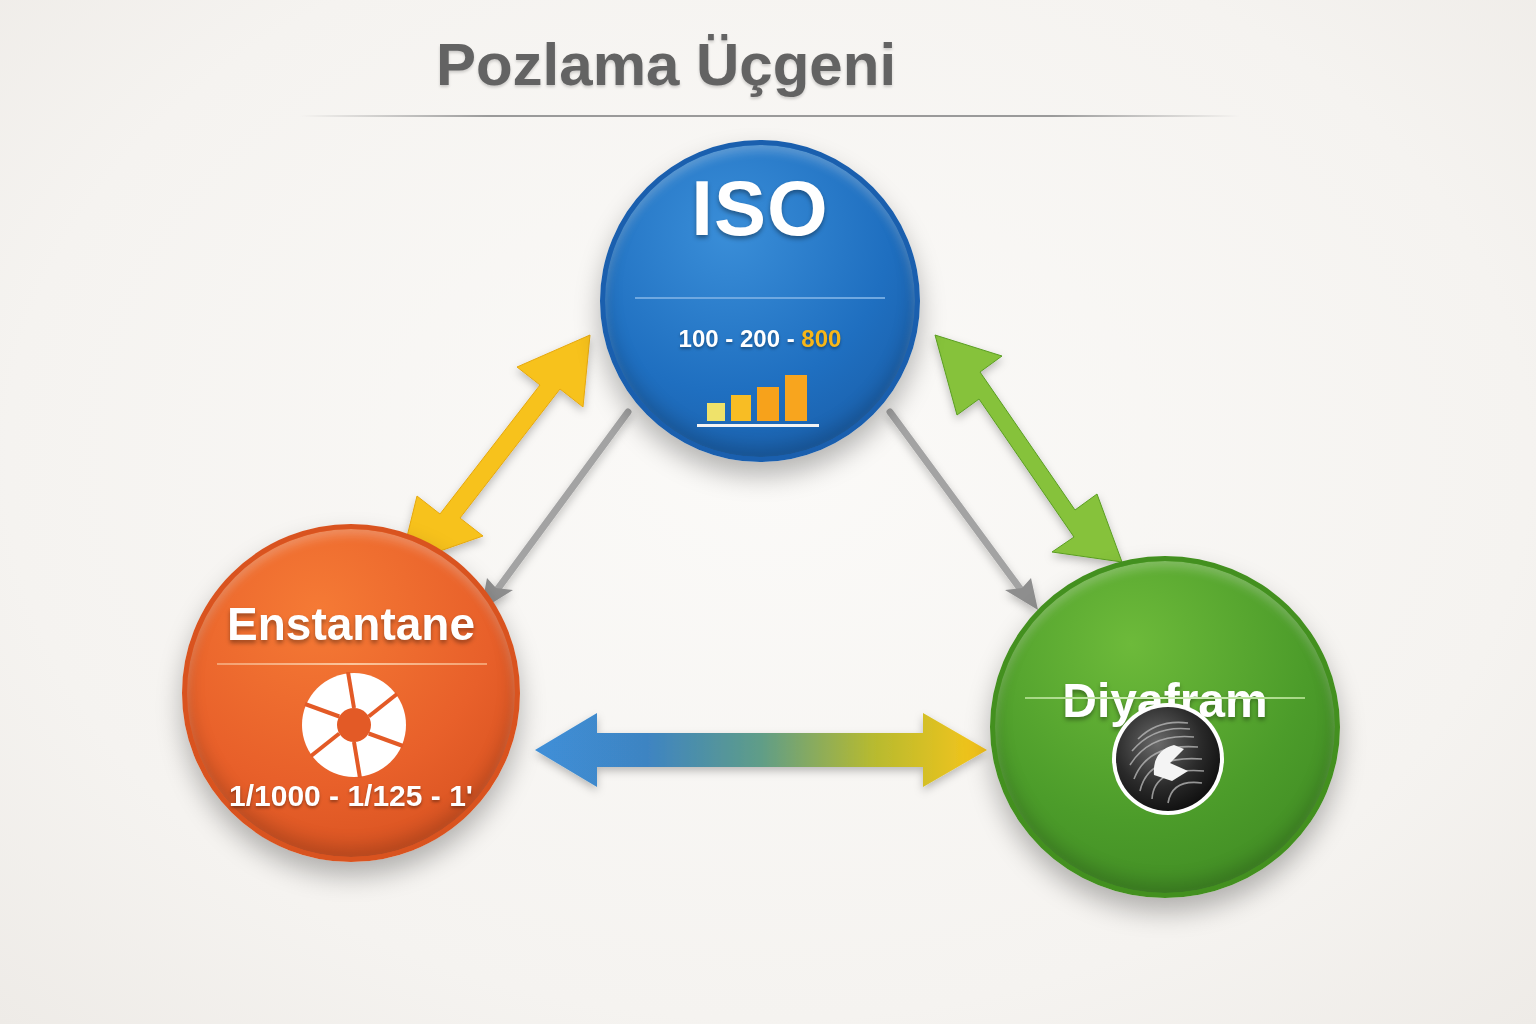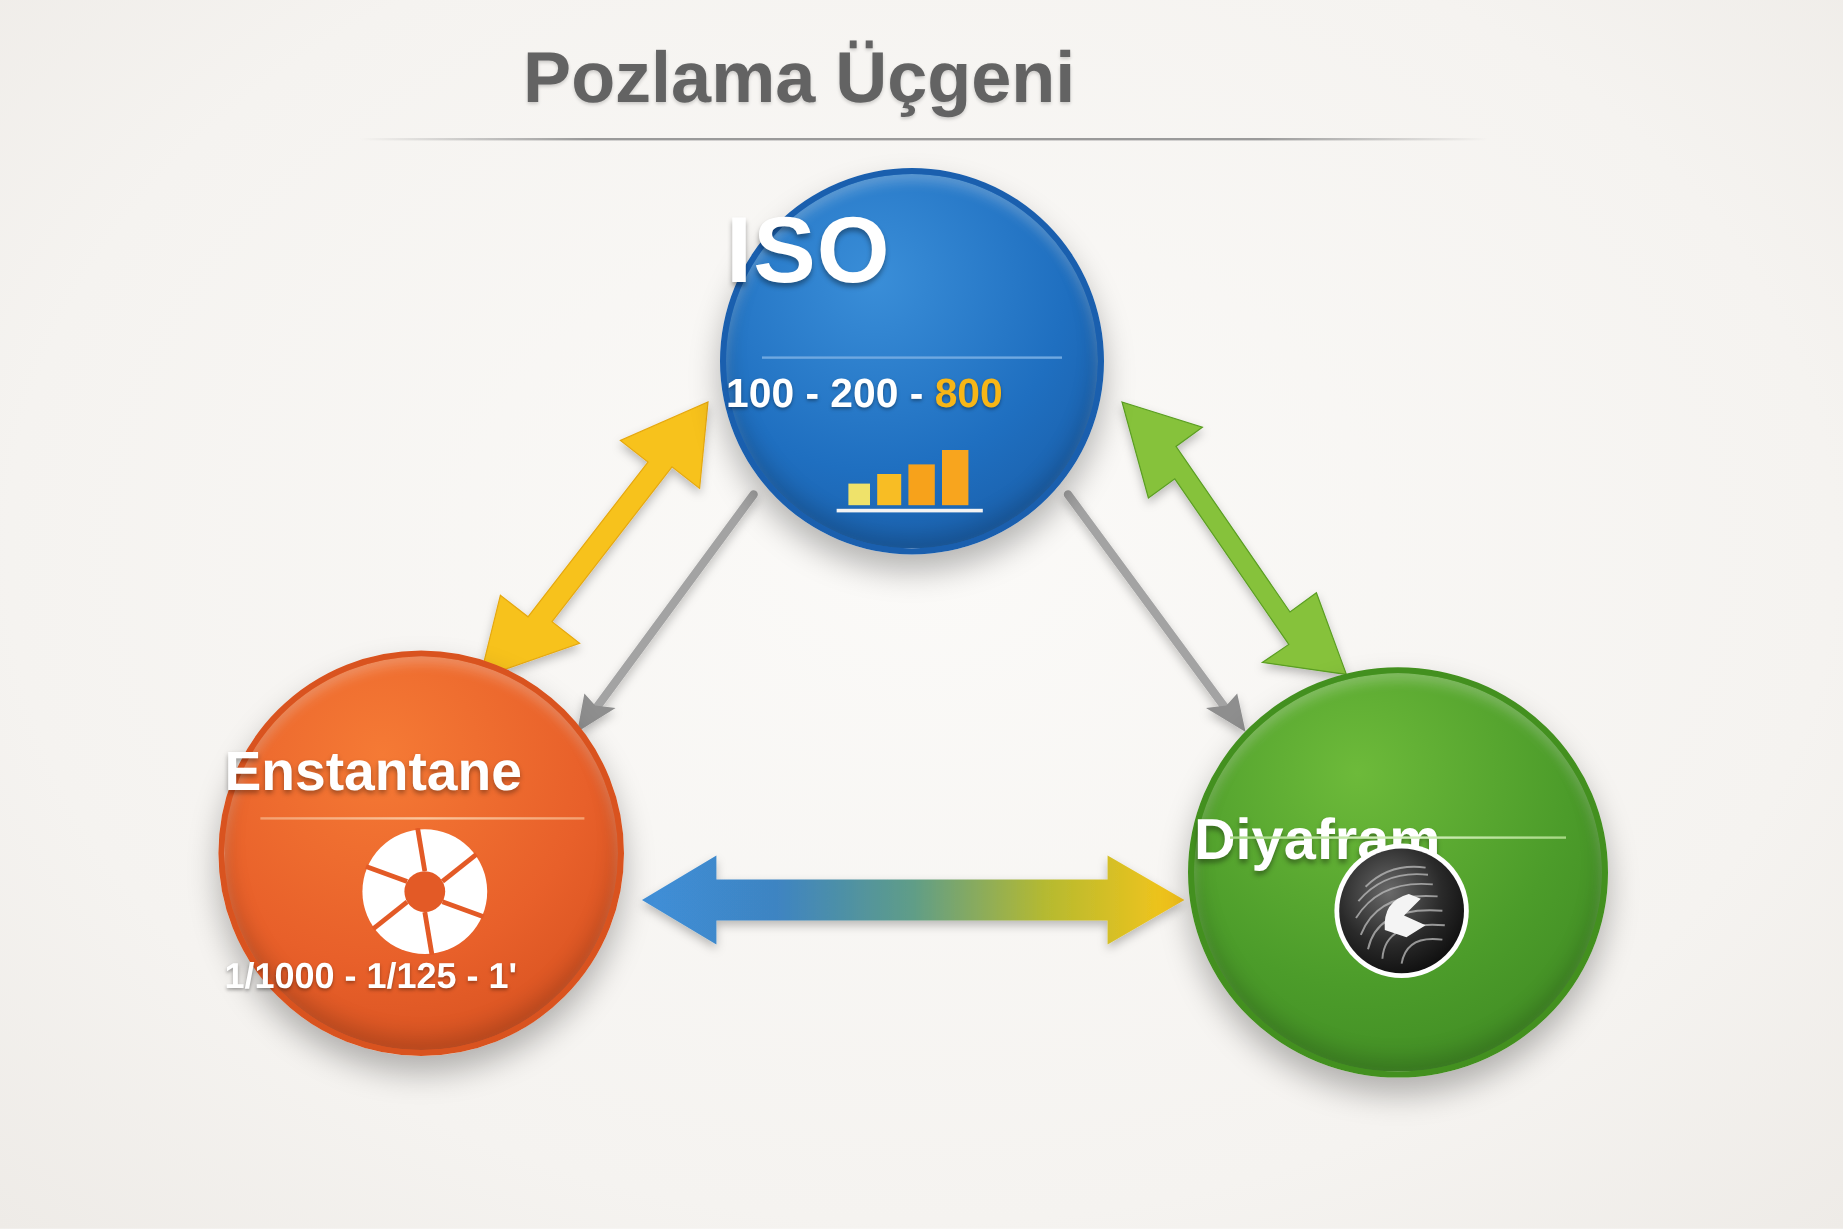--- a/index.html
+++ b/index.html
@@ -14,36 +14,36 @@
     text-shadow: 0 2px 3px rgba(0,0,0,0.18);
   }
   .title-rule {
     position:absolute; left:300px; top:115px; width:940px; height:2px;
     background: linear-gradient(90deg, rgba(150,150,150,0) 0%, #9a9a9a 20%, #9a9a9a 80%, rgba(150,150,150,0) 100%);
   }
   svg.canvas { position:absolute; left:0; top:0; }
   .node {
     position:absolute; border-radius:50%; box-sizing:border-box;
     box-shadow: 0 14px 26px rgba(0,0,0,0.28), inset 0 -10px 18px rgba(0,0,0,0.18), inset 0 6px 10px rgba(255,255,255,0.25);
-    text-align:left; color:#fff;
+    text-align:center; color:#fff;
   }
   .node .label { position:absolute; left:0; width:100%; font-weight:bold; text-shadow:0 3px 4px rgba(0,0,0,0.35); }
   .node .rule { position:absolute; height:2px; }
   .node .values { position:absolute; left:0; width:100%; font-weight:bold; text-shadow:0 2px 3px rgba(0,0,0,0.35); white-space:nowrap; }
   #iso {
     left:600px; top:140px; width:320px; height:322px;
     background: radial-gradient(circle at 40% 28%, #3a8ed8 0%, #1f6fc0 55%, #18579f 100%);
     border:5px solid #1a5fae;
   }
   #iso .label { top:18px; font-size:78px; letter-spacing:1px; }
   #iso .rule { left:30px; width:250px; top:152px; background:#6fa8e0; }
-  #iso .values { top:164px; font-size:34px; }
+  #iso .values { top:180px; font-size:24px; }
   #iso .hl { color:#f7b617; }
   #enst {
-    left:182px; top:542px; width:338px; height:338px;
+    left:182px; top:524px; width:338px; height:338px;
     background: radial-gradient(circle at 40% 25%, #f57a35 0%, #e8602a 55%, #cf4b1c 100%);
     border:5px solid #d9531f;
   }
   #enst .label { top:68px; font-size:46px; }
   #enst .rule { left:30px; width:270px; top:134px; background:linear-gradient(90deg,#f4a070,#fbc59c,#f4a070); }
   #enst .values { top:250px; font-size:30px; }
   #diya {
     left:990px; top:556px; width:350px; height:342px;
     background: radial-gradient(circle at 40% 25%, #6dba3a 0%, #4c9c2a 55%, #3b8421 100%);
     border:5px solid #43901f;

